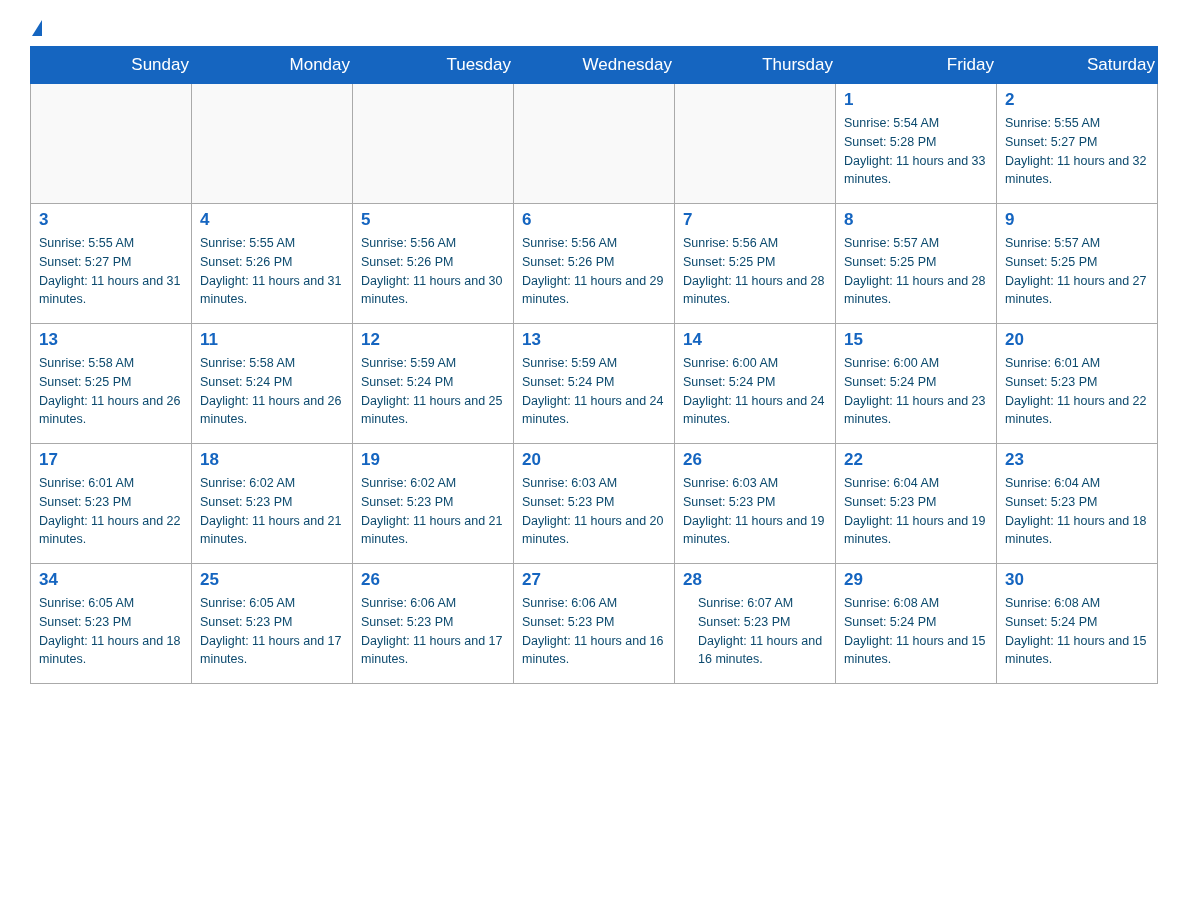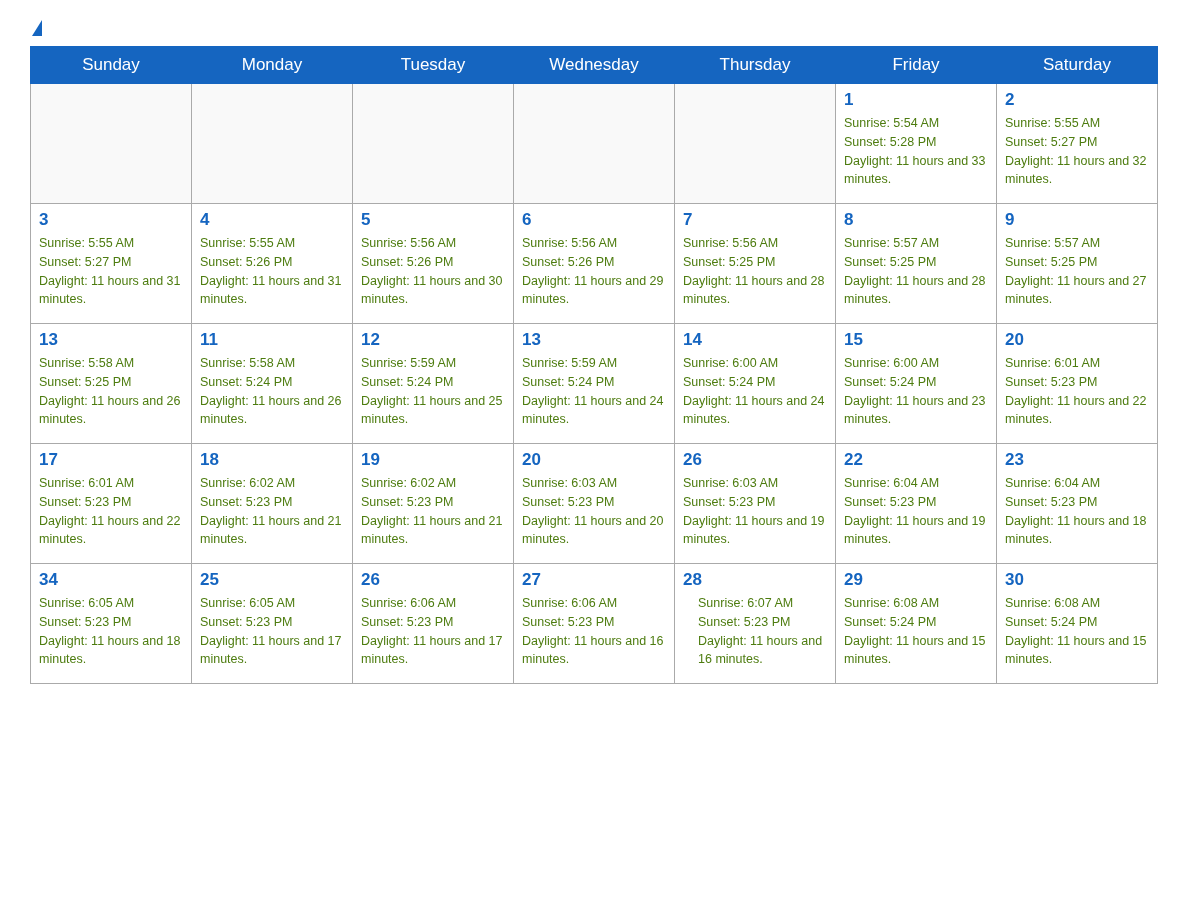--- a/index.html
+++ b/index.html
@@ -62,43 +62,43 @@
     .calendar {
       width: 100%;
       border-collapse: collapse;
       margin-top: 8px;
     }
     .calendar th {
       background: #1565c0;
       color: #fff;
       font-size: 17px;
       font-weight: normal;
-      padding: 8px 15px;
-      text-align: center;
+      padding: 8px 2px;
+      text-align: right;
       border: 1px solid #1565c0;
     }
     .calendar td {
       border: 1px solid #aaa;
       vertical-align: top;
       padding: 6px 8px;
       width: 14.28%;
       min-height: 110px;
       font-size: 13px;
       color: #222;
     }
     .day-num {
       font-size: 17px;
       font-weight: bold;
       color: #1565c0;
       margin-bottom: 4px;
       display: block;
     }
     .day-info {
       font-size: 12.5px;
-      color: #4d7c0f;
+      color: #0c4a6e;
       line-height: 1.5;
     }
     .empty-cell {
       background: #f9f9f9;
     }
     .calendar tr td {
       height: 120px;
     }
   </style>
 </head>

